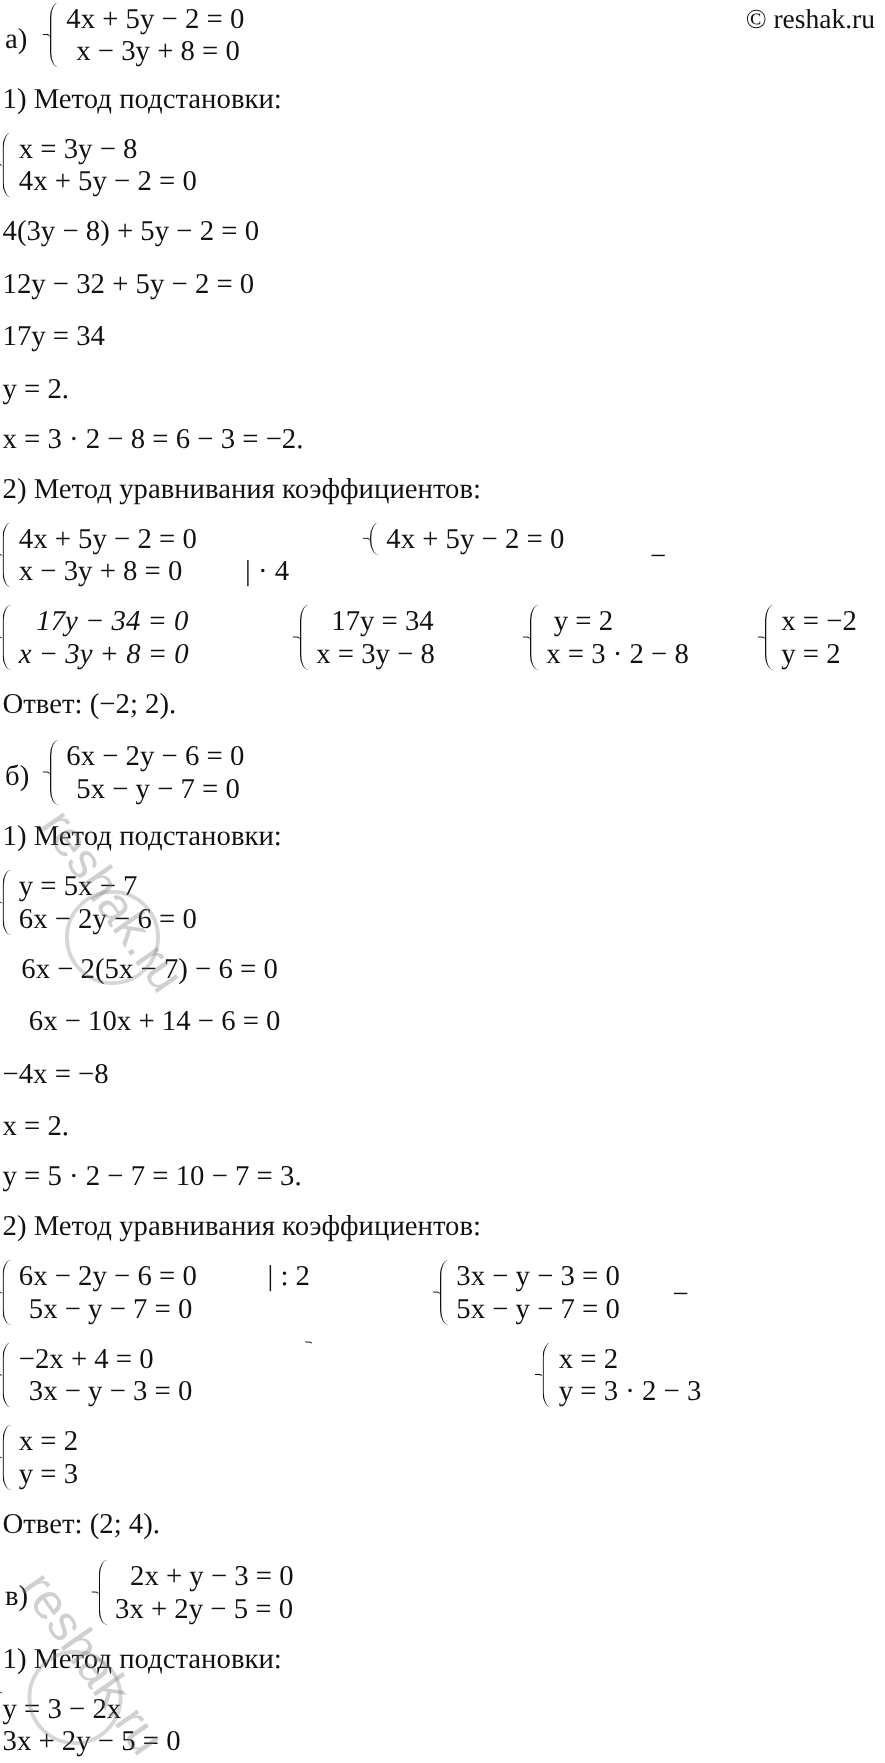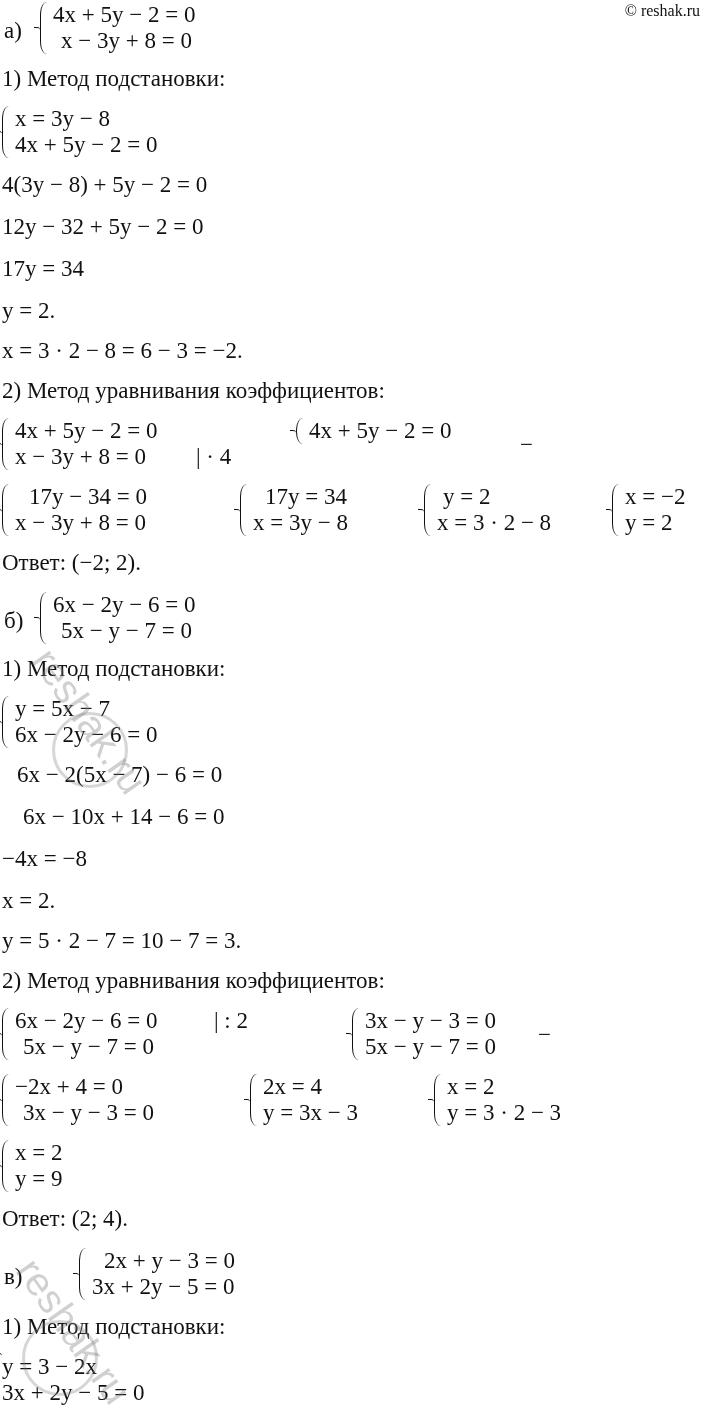--- a/index.html
+++ b/index.html
@@ -17,21 +17,21 @@
   }
   .brace::before {
     content: ""; position: absolute; left: -7px; top: 50%; width: 6px; height: 2px;
     border-top: 1.6px solid #111; border-top-right-radius: 5px;
     transform: translateY(-1px);
   }
   .lines { display: flex; flex-direction: column; line-height: 26px; }
   .lines span { display: block; }
   .op { position: absolute; white-space: nowrap; }
   .label { position: absolute; }
-  .copyright { position: absolute; right: 8px; top: 2px; font-size: 16px; }
+  .copyright { position: absolute; right: 8px; top: 2px; font-size: 22px; }
   .watermark {
     position: absolute; color: rgba(120,120,120,0.35); font-family: "Liberation Sans", sans-serif;
     font-size: 40px; transform: rotate(55deg); transform-origin: left top; pointer-events: none;
   }
   .wm-circle {
     position: absolute; width: 70px; height: 70px; border: 3px solid rgba(120,120,120,0.3);
     border-radius: 50%; pointer-events: none;
   }
 </style>
 </head>
@@ -71,21 +71,21 @@
 </div>
 <div class="op" style="left:196px;top:444px;">| · 4</div>
 <div class="sys" style="left:296px;top:418px;">
   <div class="brace"></div>
   <div class="lines">
       <span>4x + 5y − 2 = 0</span>
     </div>
 </div>
 <div class="op" style="left:520px;top:432px;">−</div>
 
-<div class="sys" style="left:2px;top:484px;">
+<div class="sys" style="left:2px;top:484px;font-style:italic;">
   <div class="brace"></div>
   <div class="lines">
       <span style="padding-left:14px">17y − 34 = 0</span>
       <span>x − 3y + 8 = 0</span>
     </div>
 </div>
 <div class="sys" style="left:240px;top:484px;">
   <div class="brace"></div>
   <div class="lines">
       <span style="padding-left:12px">17y = 34</span>
@@ -150,37 +150,33 @@
 
 <div class="sys" style="left:2px;top:1074px;">
   <div class="brace"></div>
   <div class="lines">
       <span>−2x + 4 = 0</span>
       <span style="padding-left:8px">3x − y − 3 = 0</span>
     </div>
 </div>
 <div class="sys" style="left:250px;top:1074px;">
   <div class="brace"></div>
-  <div class="lines">
-      <span>2x = 4</span>
-      <span>y = 3x − 3</span>
-    </div>
 </div>
 <div class="sys" style="left:434px;top:1074px;">
   <div class="brace"></div>
   <div class="lines">
       <span>x = 2</span>
       <span>y = 3 · 2 − 3</span>
     </div>
 </div>
 <div class="sys" style="left:2px;top:1140px;">
   <div class="brace"></div>
   <div class="lines">
       <span>x = 2</span>
-      <span>y = 9</span>
+      <span>y = 3</span>
     </div>
 </div>
 <div class="abs" style="left:2px;top:1206px;">Ответ: (2; 4).</div>
 
 <div class="label" style="left:4px;top:1264px;">в)</div>
 <div class="sys" style="left:38px;top:1248px;margin-left:41px;">
   <div class="brace"></div>
   <div class="lines">
       <span style="padding-left:12px">2x + y − 3 = 0</span>
       <span>3x + 2y − 5 = 0</span>

